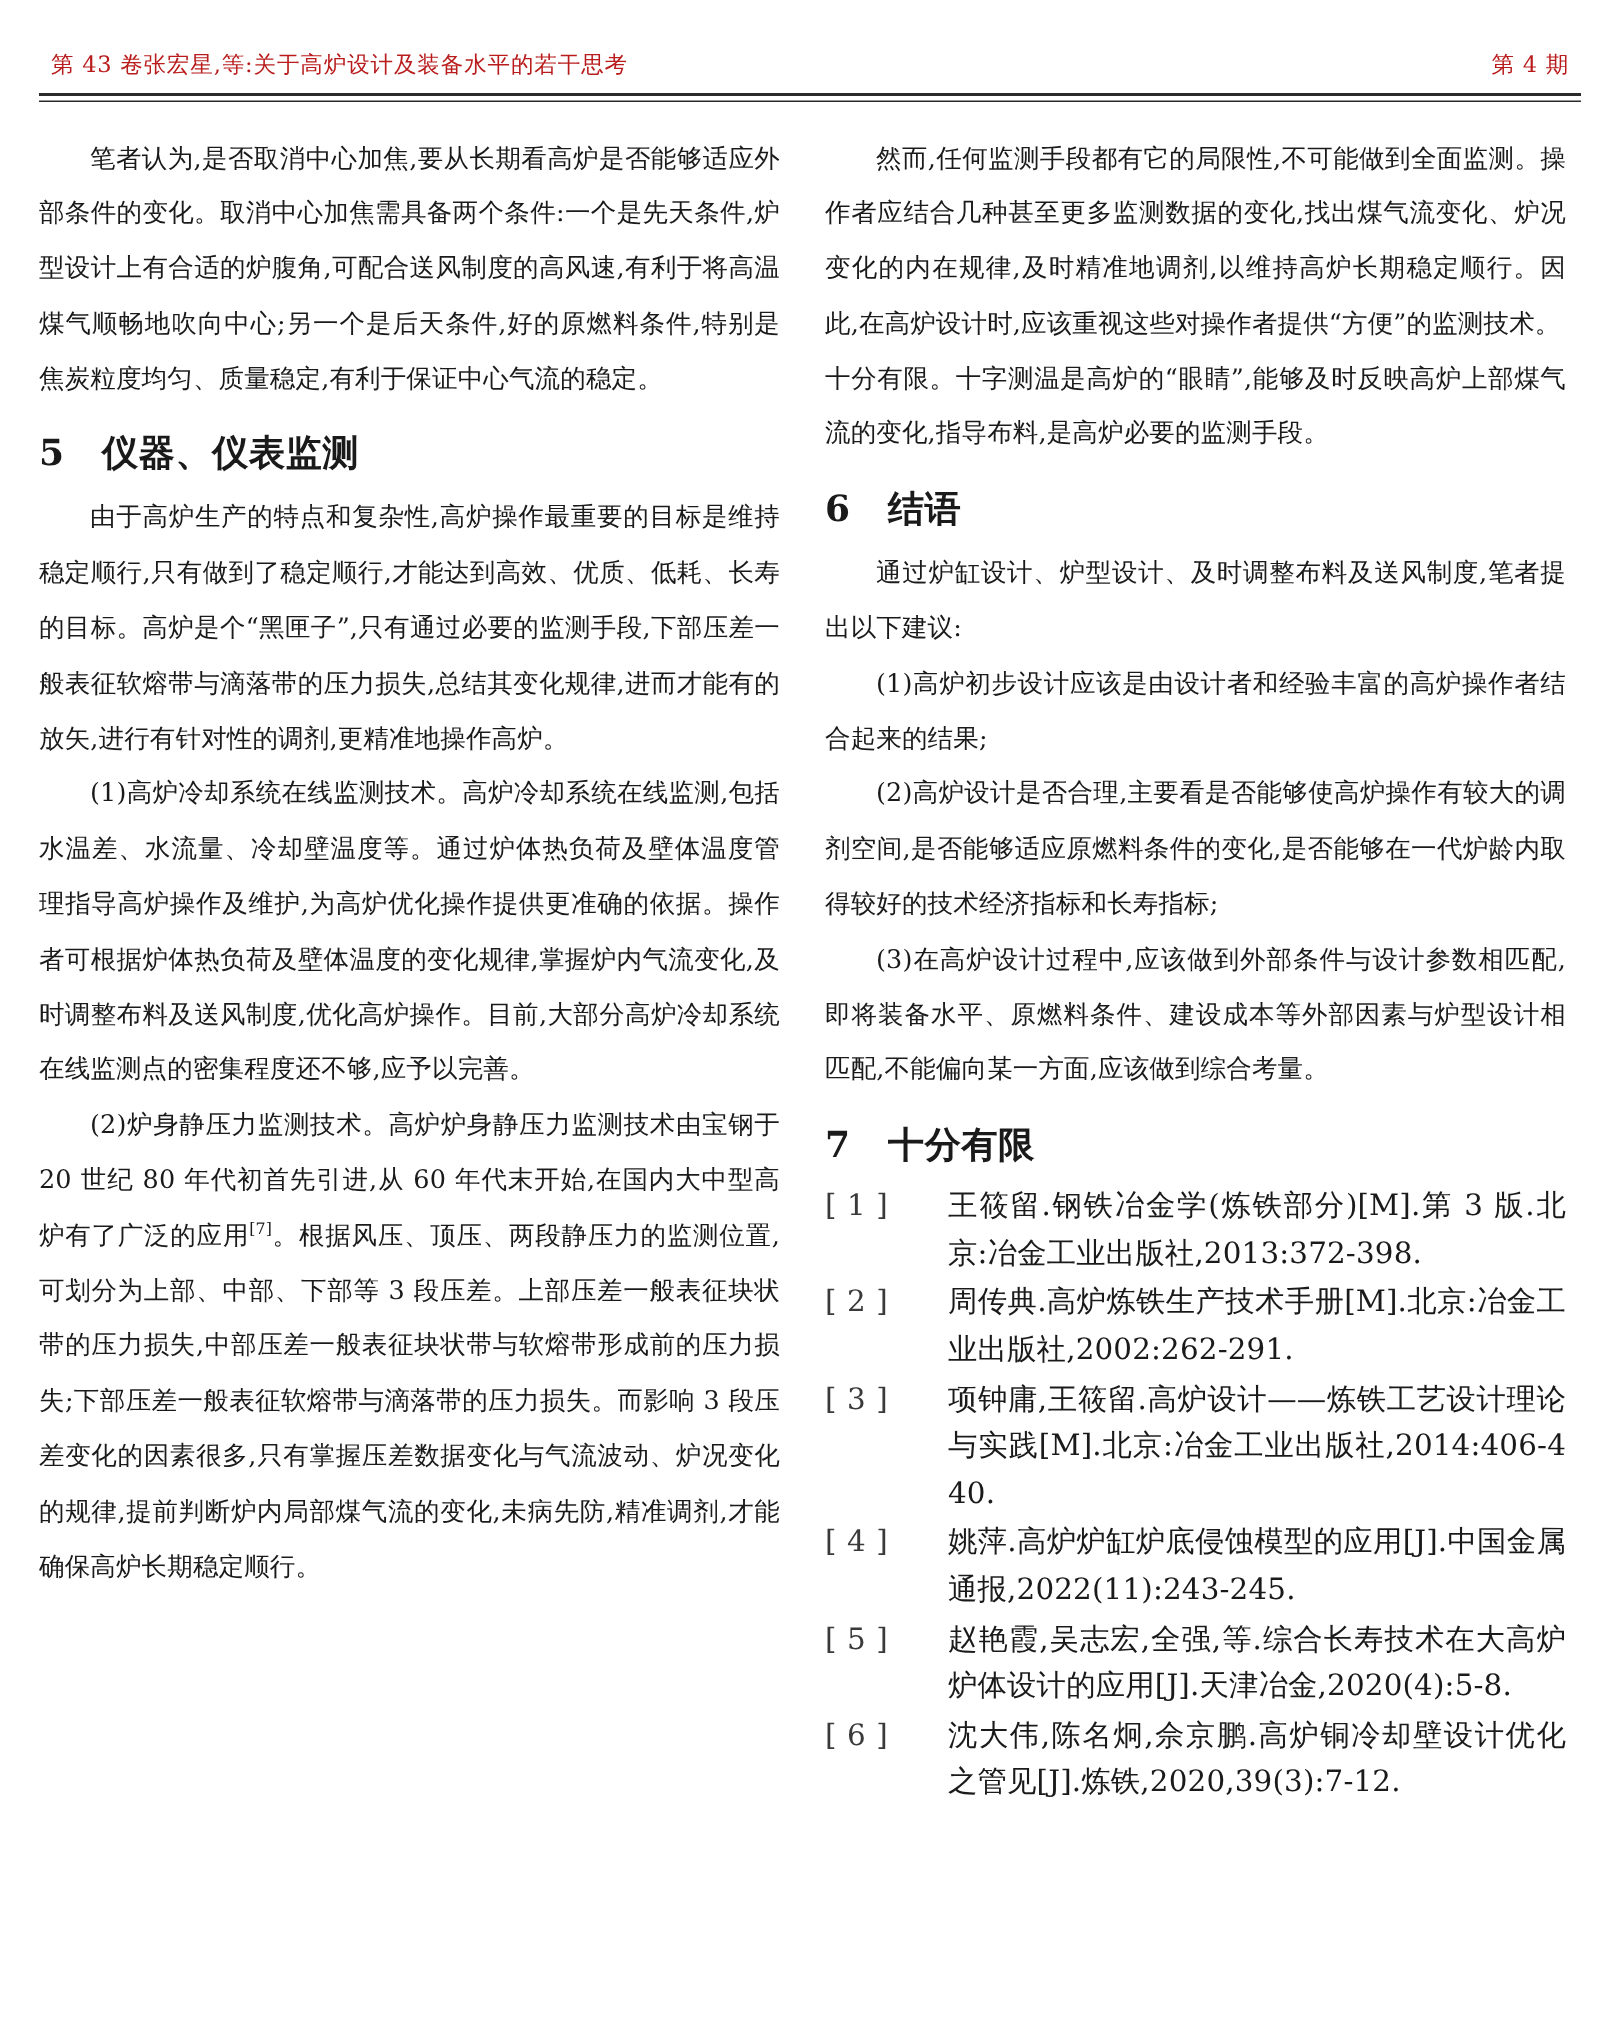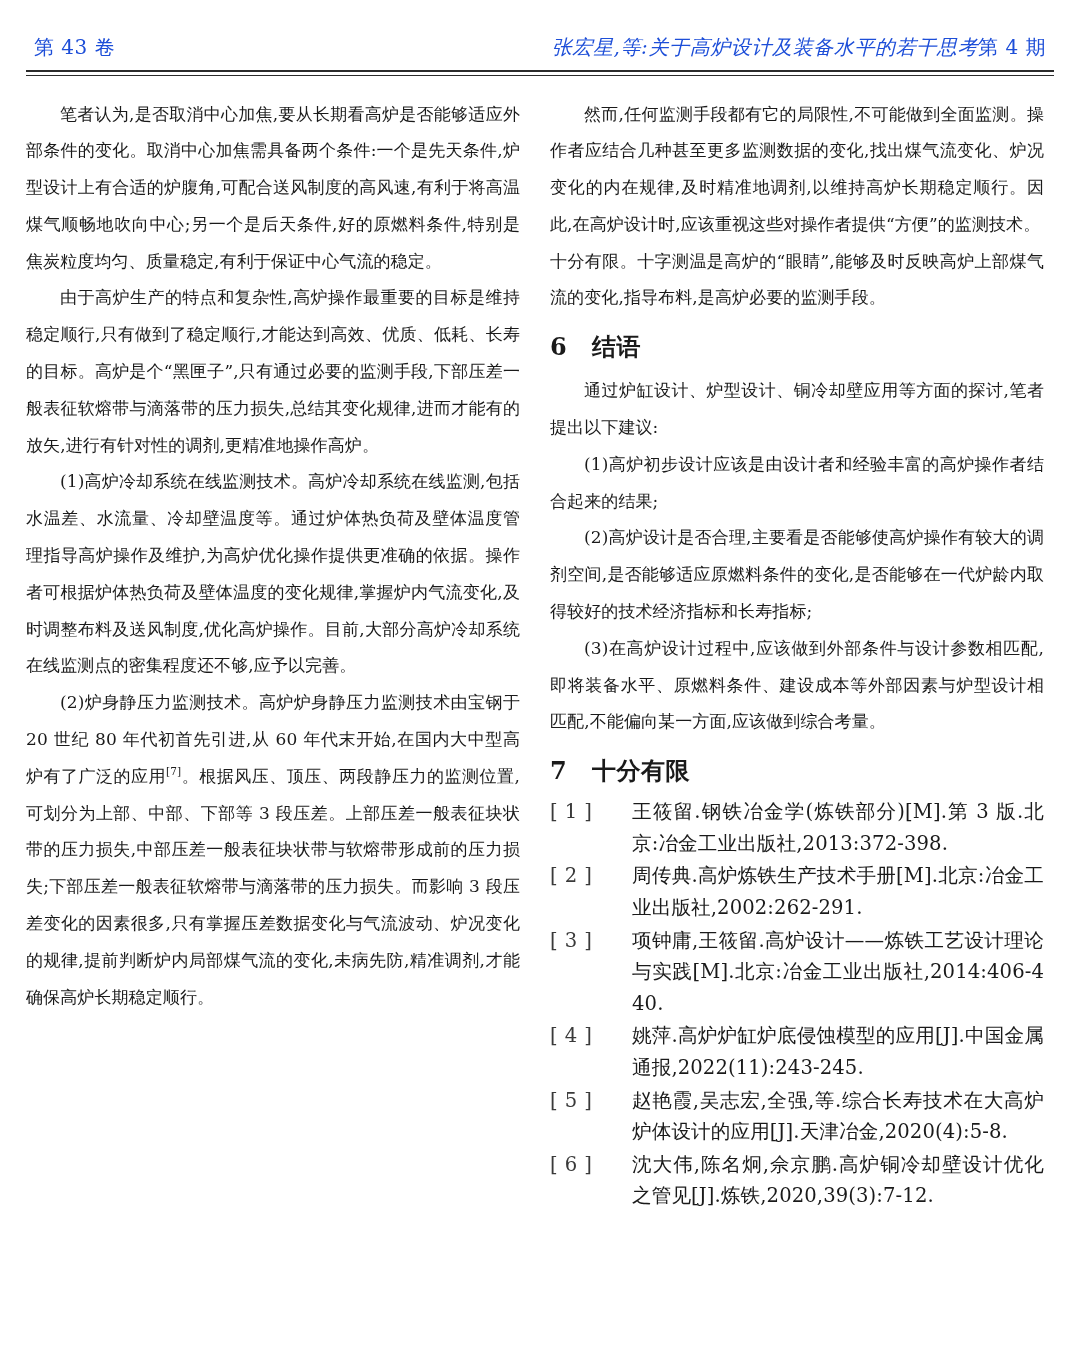--- a/index.html
+++ b/index.html
@@ -22,30 +22,29 @@
     box-sizing: border-box;
     padding: 34px 26px 10px 26px;
     position: relative;
   }
 
   
   .running-head {
     display: flex;
     align-items: baseline;
     justify-content: space-between;
-    font-size: 20px;
+    font-size: 15px;
     letter-spacing: 0.5px;
-    color: #1d4ed8;
+    color: #b91c1c;
     padding: 0 8px 0 8px;
   }
   .running-head .rh-center {
     flex: 1;
-    text-align: right;
+    text-align: left;
     letter-spacing: 0.6px;
-    font-style: italic;
   }
   .running-head .rh-left,
   .running-head .rh-right {
     white-space: nowrap;
   }
 
   .head-rule {
     margin-top: 9px;
     border: 0;
     height: 0;
@@ -137,20 +136,23 @@
     <span class="rh-right">第 4 期</span>
   </div>
   <div class="head-rule"></div>
 
   <div class="columns">
 
     <div class="col col-left">
 
       <p class="para">笔者认为,是否取消中心加焦,要从长期看高炉是否能够适应外部条件的变化。取消中心加焦需具备两个条件:一个是先天条件,炉型设计上有合适的炉腹角,可配合送风制度的高风速,有利于将高温煤气顺畅地吹向中心;另一个是后天条件,好的原燃料条件,特别是焦炭粒度均匀、质量稳定,有利于保证中心气流的稳定。</p>
 
+      <h2 class="section">
+        <span class="sec-num">5</span><span>仪器、仪表监测</span>
+      </h2>
 
       <p class="para">由于高炉生产的特点和复杂性,高炉操作最重要的目标是维持稳定顺行,只有做到了稳定顺行,才能达到高效、优质、低耗、长寿的目标。高炉是个“黑匣子”,只有通过必要的监测手段,下部压差一般表征软熔带与滴落带的压力损失,总结其变化规律,进而才能有的放矢,进行有针对性的调剂,更精准地操作高炉。</p>
 
       <p class="para">(1)高炉冷却系统在线监测技术。高炉冷却系统在线监测,包括水温差、水流量、冷却壁温度等。通过炉体热负荷及壁体温度管理指导高炉操作及维护,为高炉优化操作提供更准确的依据。操作者可根据炉体热负荷及壁体温度的变化规律,掌握炉内气流变化,及时调整布料及送风制度,优化高炉操作。目前,大部分高炉冷却系统在线监测点的密集程度还不够,应予以完善。</p>
 
       <p class="para"><span>(2)炉身静压力监测技术。高炉炉身静压力监测技术由宝钢于 20 世纪 80 年代初首先引进,从 60 年代末开始,在国内大中型高炉有了广泛的应用</span><sup class="ref-mark">[7]</sup><span>。根据风压、顶压、两段静压力的监测位置,可划分为上部、中部、下部等 3 段压差。上部压差一般表征块状带的压力损失,中部压差一般表征块状带与软熔带形成前的压力损失;下部压差一般表征软熔带与滴落带的压力损失。而影响 3 段压差变化的因素很多,只有掌握压差数据变化与气流波动、炉况变化的规律,提前判断炉内局部煤气流的变化,未病先防,精准调剂,才能确保高炉长期稳定顺行。</span></p>
 
     </div>
 
     <div class="gutter"></div>
@@ -158,21 +160,21 @@
     <div class="col col-right">
 
       <p class="para">然而,任何监测手段都有它的局限性,不可能做到全面监测。操作者应结合几种甚至更多监测数据的变化,找出煤气流变化、炉况变化的内在规律,及时精准地调剂,以维持高炉长期稳定顺行。因此,在高炉设计时,应该重视这些对操作者提供“方便”的监测技术。</p>
 
       <p class="para no-indent">十分有限。十字测温是高炉的“眼睛”,能够及时反映高炉上部煤气流的变化,指导布料,是高炉必要的监测手段。</p>
 
       <h2 class="section">
         <span class="sec-num">6</span><span>结语</span>
       </h2>
 
-      <p class="para">通过炉缸设计、炉型设计、铜冷却壁应用等方面的探讨,笔者提出以下建议:</p>
+      <p class="para">通过炉缸设计、炉型设计、及时调整布料及送风制度,笔者提出以下建议:</p>
       <p class="para">(1)高炉初步设计应该是由设计者和经验丰富的高炉操作者结合起来的结果;</p>
       <p class="para">(2)高炉设计是否合理,主要看是否能够使高炉操作有较大的调剂空间,是否能够适应原燃料条件的变化,是否能够在一代炉龄内取得较好的技术经济指标和长寿指标;</p>
       <p class="para">(3)在高炉设计过程中,应该做到外部条件与设计参数相匹配,即将装备水平、原燃料条件、建设成本等外部因素与炉型设计相匹配,不能偏向某一方面,应该做到综合考量。</p>
 
       <h2 class="section">
         <span class="sec-num">7</span><span>十分有限</span>
       </h2>
 
       <div class="references">
         <div class="ref-item">

